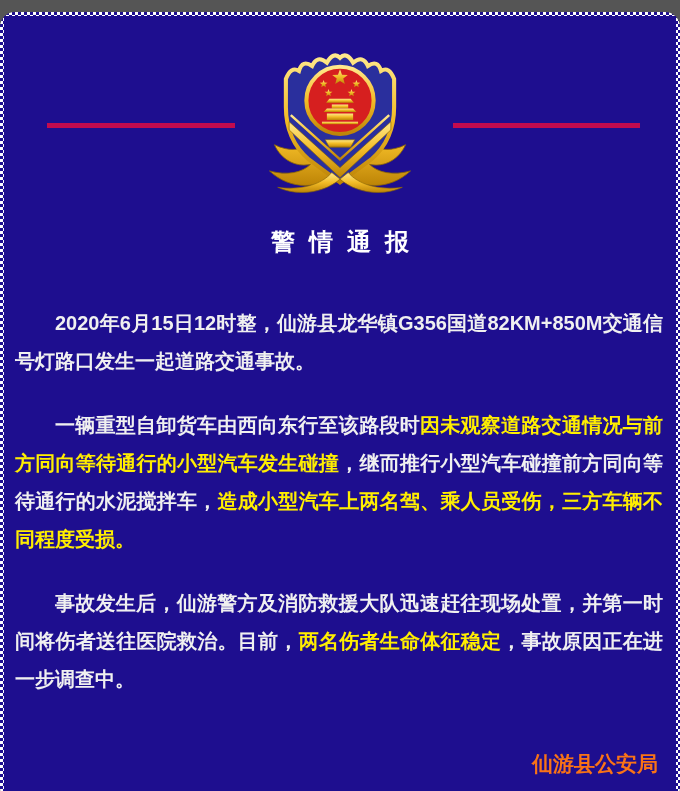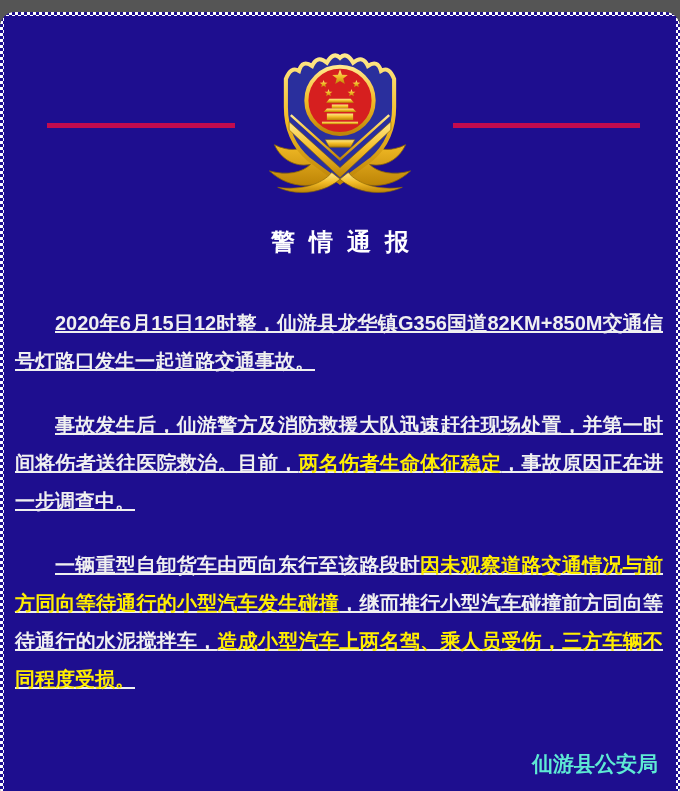--- a/index.html
+++ b/index.html
@@ -17,25 +17,25 @@
   .emblem svg{width:100%;height:100%;display:block;}
   .title{
     position:absolute;top:210px;left:0;right:0;margin:0;text-align:center;
     color:#ffffff;font-size:24px;font-weight:700;letter-spacing:14px;padding-left:14px;
   }
   .body-text{
     position:absolute;top:288px;left:11px;right:13px;
     color:var(--body,#f0f0f0);font-size:20px;line-height:38px;font-weight:700;
     text-align:justify;
   }
-  .body-text p{margin:0 0 26px 0;text-indent:2em;text-decoration:underline;}
+  .body-text p{margin:0 0 26px 0;text-indent:2em;}
   .body-text .hl{color:var(--hl,#ffee00);}
   .signature{
     position:absolute;right:18px;bottom:16px;text-align:right;
-    color:#5eead4;font-size:21px;font-weight:700;line-height:39px;
+    color:#f97316;font-size:21px;font-weight:700;line-height:39px;
   }
 </style>
 </head>
 <body>
 
 <div class="frame">
   <div class="inner" style="--bg: #1e0e8f; --accent: #c30b4e; --hl: #ffee00; --body: #f0f0f0;">
 
     <div class="red-bar left"></div>
     <div class="red-bar right"></div>
@@ -82,22 +82,22 @@
           <path d="M100,166 C82,182 50,188 24,176 C54,180 78,172 90,158 L100,166 Z"></path>
           <path d="M100,166 C118,182 150,188 176,176 C146,180 122,172 110,158 L100,166 Z"></path>
         </g>
       </svg>
     </div>
 
     <h1 class="title">警情通报</h1>
 
     <div class="body-text" id="paragraphs">
         <p><span>2020年6月15日12时整，仙游县龙华镇G356国道82KM+850M交通信号灯路口发生一起道路交通事故。</span></p>
+        <p><span>一辆重型自卸货车由西向东行至该路段时</span><span class="hl">因未观察道路交通情况与前方同向等待通行的小型汽车发生碰撞</span><span>，继而推行小型汽车碰撞前方同向等待通行的水泥搅拌车，</span><span class="hl">造成小型汽车上两名驾、乘人员受伤，三方车辆不同程度受损。</span></p>
         <p><span>事故发生后，仙游警方及消防救援大队迅速赶往现场处置，并第一时间将伤者送往医院救治。目前，</span><span class="hl">两名伤者生命体征稳定</span><span>，事故原因正在进一步调查中。</span></p>
-        <p><span>一辆重型自卸货车由西向东行至该路段时</span><span class="hl">因未观察道路交通情况与前方同向等待通行的小型汽车发生碰撞</span><span>，继而推行小型汽车碰撞前方同向等待通行的水泥搅拌车，</span><span class="hl">造成小型汽车上两名驾、乘人员受伤，三方车辆不同程度受损。</span></p>
       </div>
 
     <div class="signature">
       <div>仙游县公安局</div>
     </div>
 
   </div>
 </div>
 
 </body></html>

